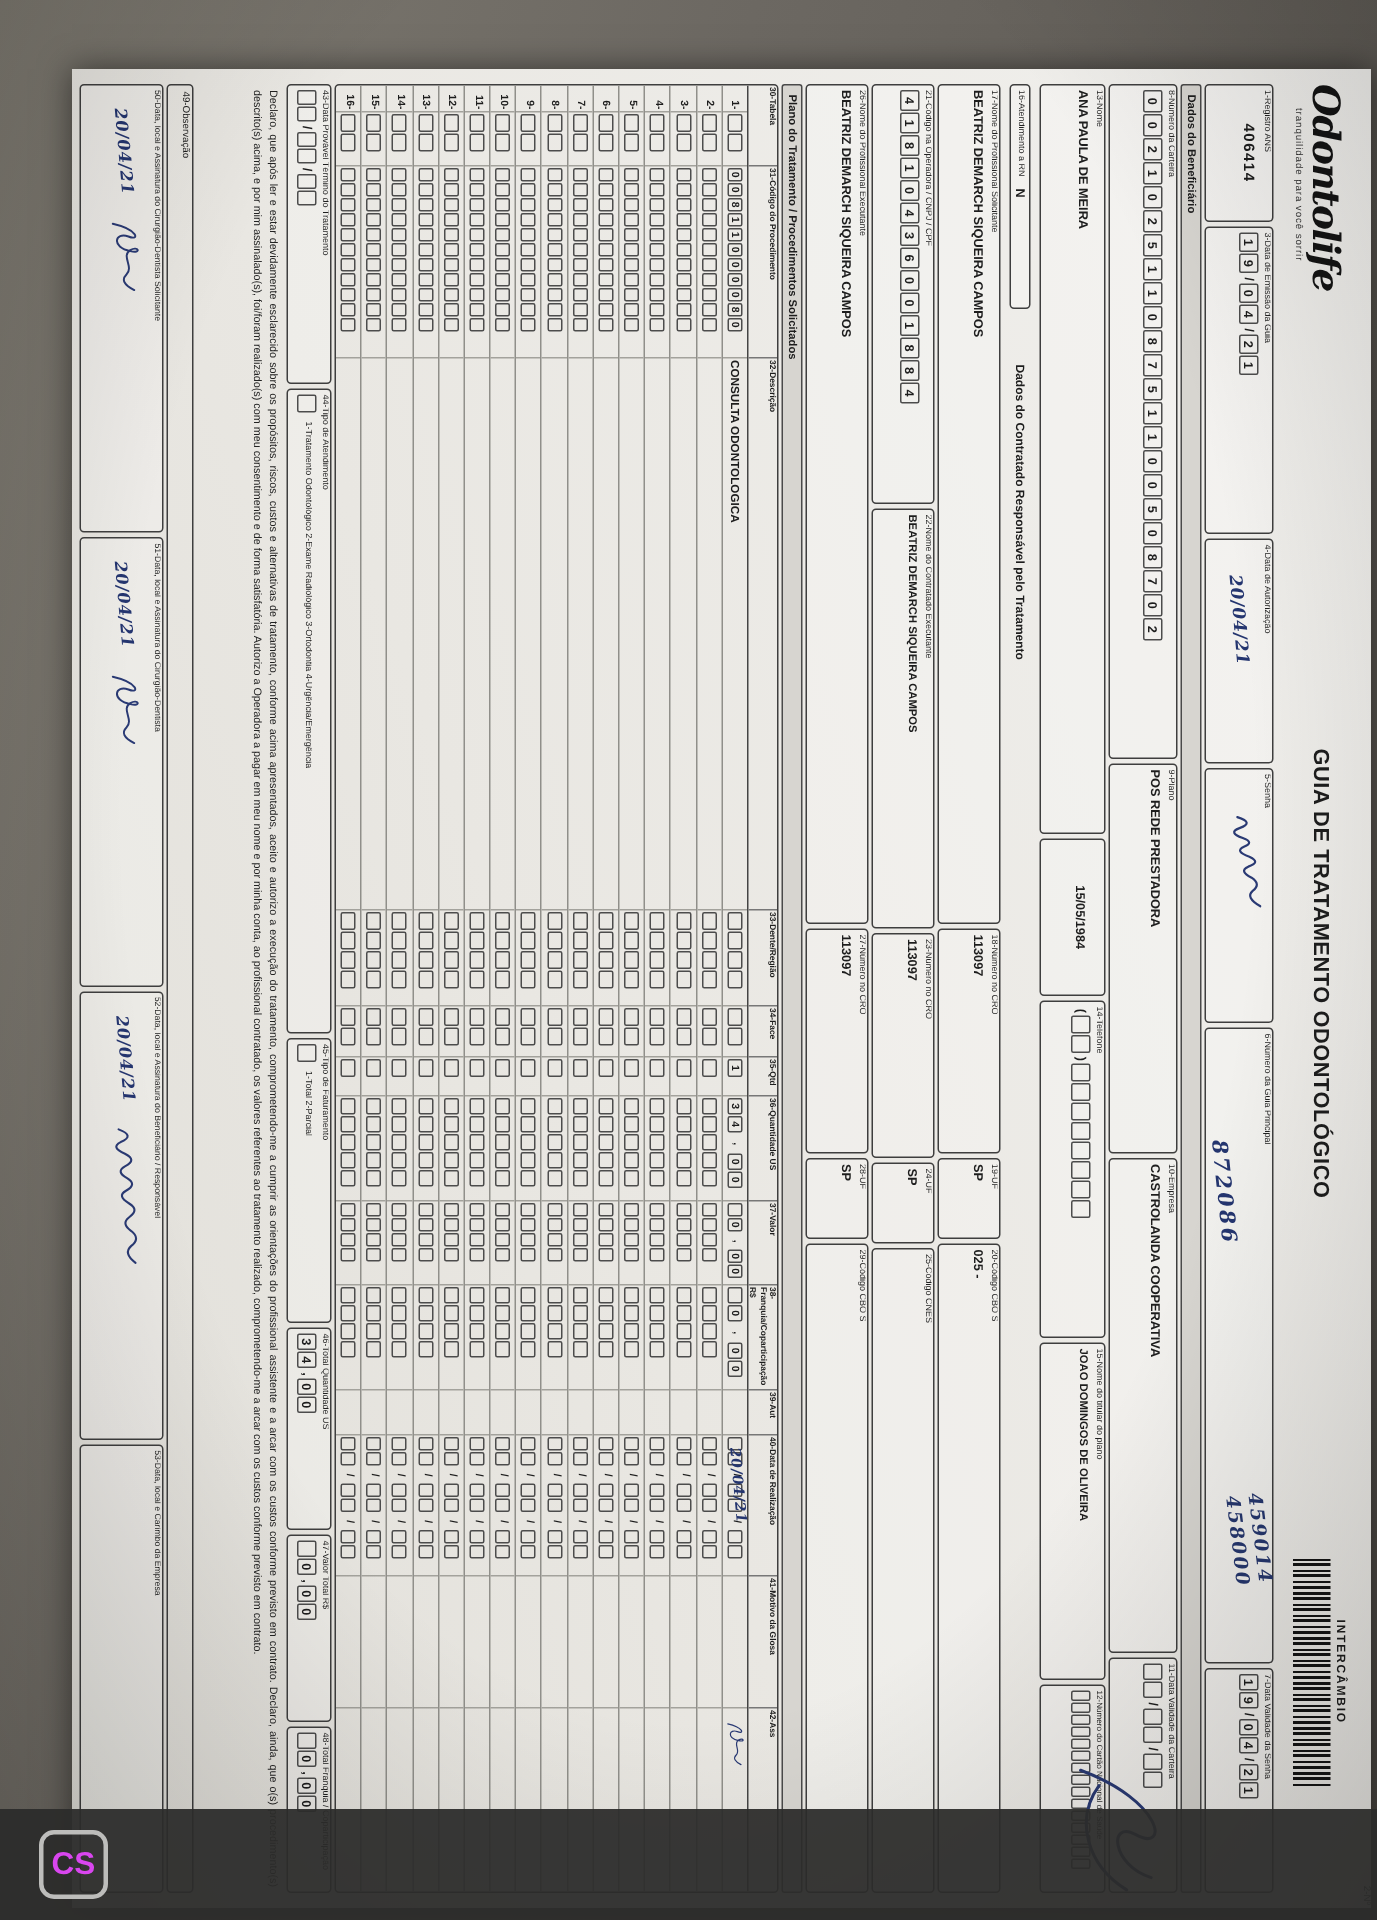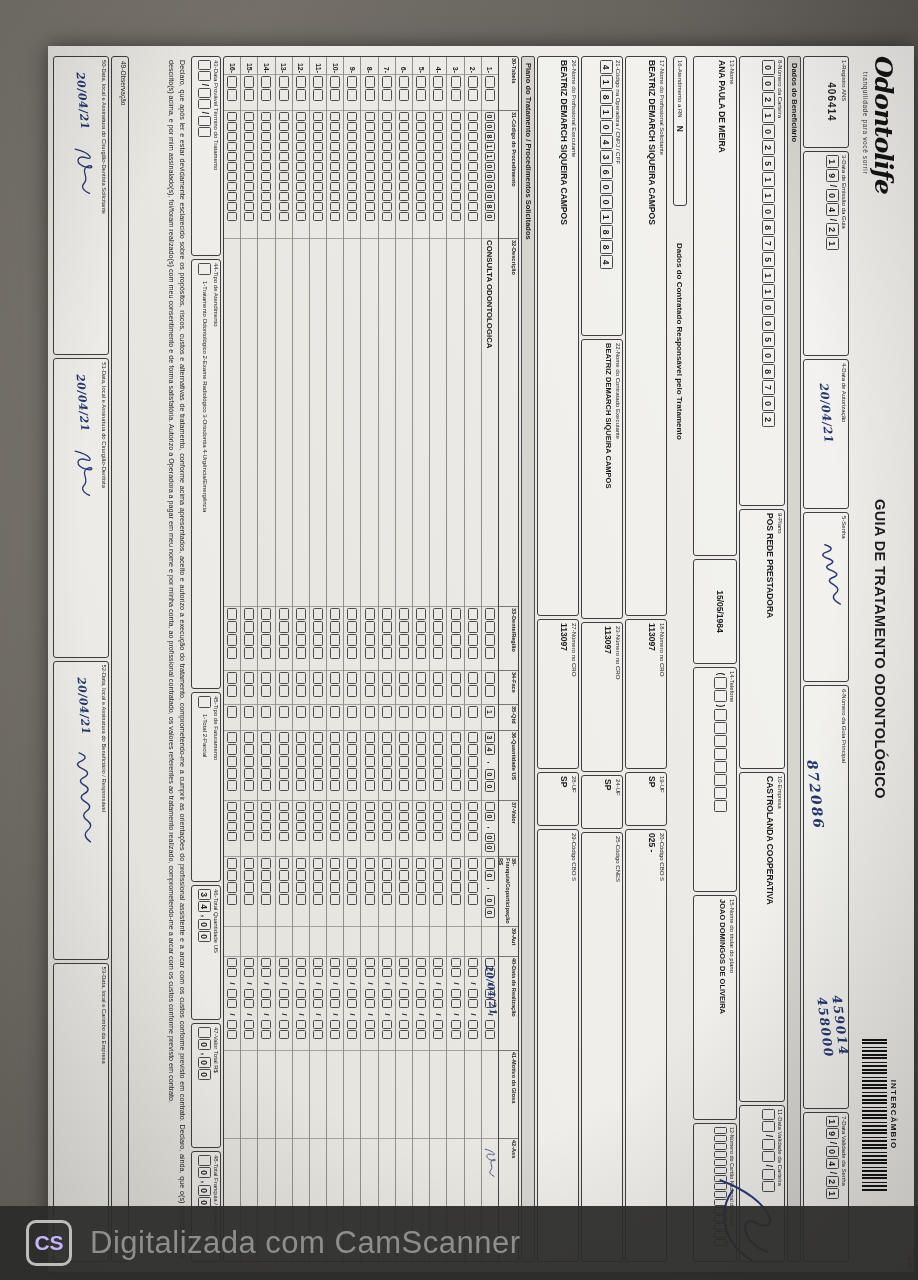--- a/index.html
+++ b/index.html
@@ -52,21 +52,21 @@
 .sq{stroke:#2a3a74;fill:none;stroke-width:2;stroke-linecap:round;flex:none}
 .fl{position:absolute;left:1126px;top:130px;z-index:2}
 .opts{font-size:6px;margin-left:5px;align-self:center;white-space:nowrap;overflow:hidden}
 .inline-row{display:flex;align-items:center}
 .decl{font-size:7.2px;text-align:justify;line-height:1.5;padding:2px 4px;color:#222;height:58px;overflow:hidden}
 .obs{height:18px;border:1px solid #3e3e3e;border-radius:3px;font-size:6.5px;padding:1px 4px}
 .sigs{height:56px}
 .sigbox{flex:1}
 .sigline{display:flex;align-items:center;gap:8px;margin-top:5px;margin-left:6px}
 .watermark{position:absolute;left:0;right:0;bottom:0;height:74px;background:rgba(44,44,42,.94);display:flex;align-items:center;gap:18px;padding-left:26px;z-index:5}
-.cs-badge{width:46px;height:46px;border:3.5px solid #bdbdbb;border-radius:10px;color:#c4b5fd;font-weight:bold;font-size:21px;display:flex;align-items:center;justify-content:center;flex:none}
+.cs-badge{width:46px;height:46px;border:3.5px solid #bdbdbb;border-radius:10px;color:#d946ef;font-weight:bold;font-size:21px;display:flex;align-items:center;justify-content:center;flex:none}
 .wm-text{font-size:31px;color:#8e8e8c;letter-spacing:.5px;white-space:nowrap}
 </style>
 </head>
 <body>
 
 <svg width="0" height="0" style="position:absolute">
   <defs>
     <path id="sig-word" d="M4 22 q5 -16 10 -2 q4 11 9 -3 q4 -11 8 -1 q4 9 9 -5 q5 -11 9 1 q4 9 10 -3 q6 -9 12 -1 q6 7 14 -7"></path>
     <path id="sig-initials" d="M8 32 C14 6 26 4 21 16 C16 30 32 34 36 14 C39 2 30 6 35 14 C41 24 52 10 60 18 Q68 26 76 10"></path>
     <path id="sig-long" d="M4 24 q6 -16 12 -2 q5 10 11 -4 q6 -12 12 0 q5 9 11 -2 q6 -10 12 1 q5 9 12 -3 q6 -10 13 0 q6 8 13 -2 q7 -9 14 0 q7 8 16 -4"></path>
@@ -1808,15 +1808,14 @@
       </div>
       <svg class="sq fl" width="92" height="72" viewBox="0 0 90 70">
           <use href="#sig-flourish"></use>
         </svg>
 
     </div>
   </div>
 
   <div class="watermark">
     <div class="cs-badge">CS</div>
-    <div class="wm-text">Digitalizada com CamScanner</div>
   </div>
 </div>
 
 </body></html>

